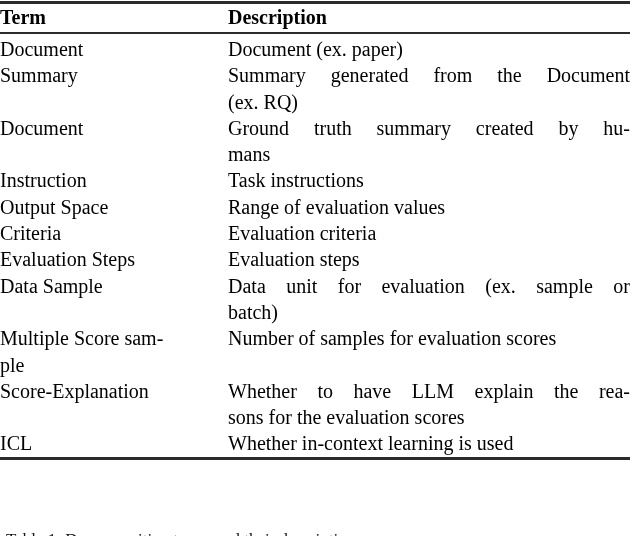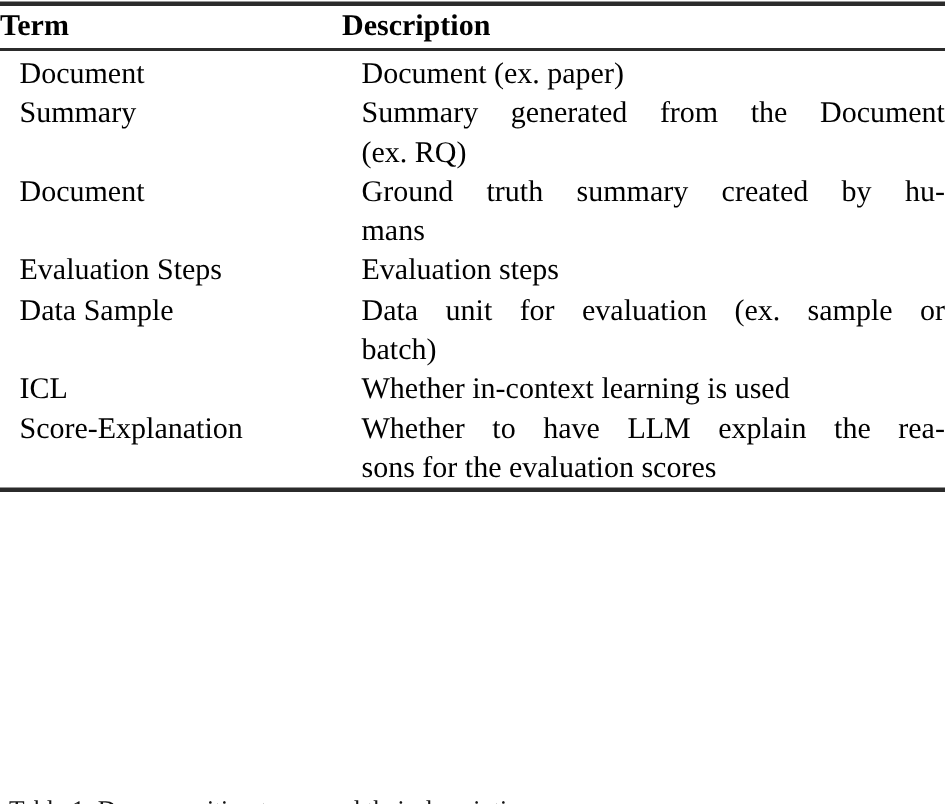--- a/index.html
+++ b/index.html
@@ -77,21 +77,20 @@
   thead tr { height: 28px; }
   thead td { padding-bottom: 1px; }
 
   
   tbody tr.first-body td { padding-top: 2px; }
 
   
   .jline {
     display: block;
     white-space: nowrap;
-    padding-left: 13px;
   }
   .jline.stretch {
     display: flex;
     justify-content: space-between;
   }
   .jline.stretch > span { white-space: pre; }
 
   
   .caption-wrap {
     position: absolute;
@@ -176,23 +175,47 @@
               <span>truth</span>
               <span>summary</span>
               <span>created</span>
               <span>by</span>
               <span>hu-</span>
             </span>
           <span class="jline">mans</span>
         </td>
       </tr>
 
-
-
-
+      <tr>
+        <td class="cell-term">
+          <span class="jline">Instruction</span>
+        </td>
+        <td class="cell-desc">
+          <span class="jline">Task instructions</span>
+        </td>
+      </tr>
+
+
+      <tr>
+        <td class="cell-term">
+          <span class="jline">Output Space</span>
+        </td>
+        <td class="cell-desc">
+          <span class="jline">Range of evaluation values</span>
+        </td>
+      </tr>
+
+      <tr>
+        <td class="cell-term">
+          <span class="jline">Criteria</span>
+        </td>
+        <td class="cell-desc">
+          <span class="jline">Evaluation criteria</span>
+        </td>
+      </tr>
 
       <tr>
         <td class="cell-term">
           <span class="jline">Evaluation Steps</span>
         </td>
         <td class="cell-desc">
           <span class="jline">Evaluation steps</span>
         </td>
       </tr>
 
@@ -207,27 +230,27 @@
               <span>for</span>
               <span>evaluation</span>
               <span>(ex.</span>
               <span>sample</span>
               <span>or</span>
             </span>
           <span class="jline">batch)</span>
         </td>
       </tr>
 
-
-      <tr>
-        <td class="cell-term">
-          <span class="jline">ICL</span>
-        </td>
-        <td class="cell-desc">
-          <span class="jline">Whether in-context learning is used</span>
+      <tr>
+        <td class="cell-term">
+          <span class="jline">Multiple Score sam-</span>
+          <span class="jline">ple</span>
+        </td>
+        <td class="cell-desc">
+          <span class="jline">Number of samples for evaluation scores</span>
         </td>
       </tr>
 
       <tr>
         <td class="cell-term">
           <span class="jline">Score-Explanation</span>
         </td>
         <td class="cell-desc">
           <span class="jline stretch">
               <span>Whether</span>
@@ -235,20 +258,29 @@
               <span>have</span>
               <span>LLM</span>
               <span>explain</span>
               <span>the</span>
               <span>rea-</span>
             </span>
           <span class="jline">sons for the evaluation scores</span>
         </td>
       </tr>
 
+      <tr>
+        <td class="cell-term">
+          <span class="jline">ICL</span>
+        </td>
+        <td class="cell-desc">
+          <span class="jline">Whether in-context learning is used</span>
+        </td>
+      </tr>
+
     </tbody>
   </table>
 
   <div class="rule rule-bottom"></div>
 
   <div class="caption-wrap">
     <div class="caption">Table 1: Decomposition terms and their descriptions.</div>
   </div>
 
 </div>

